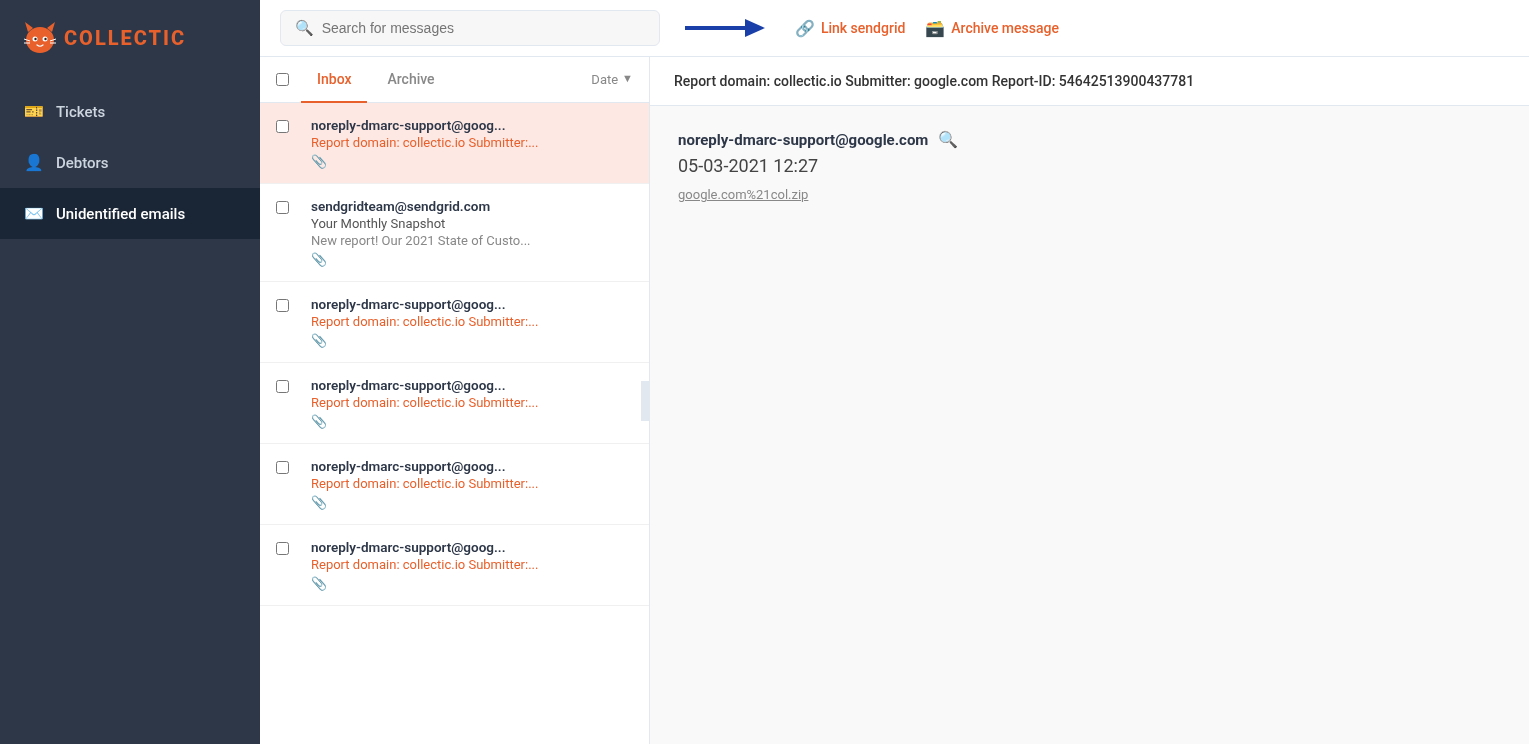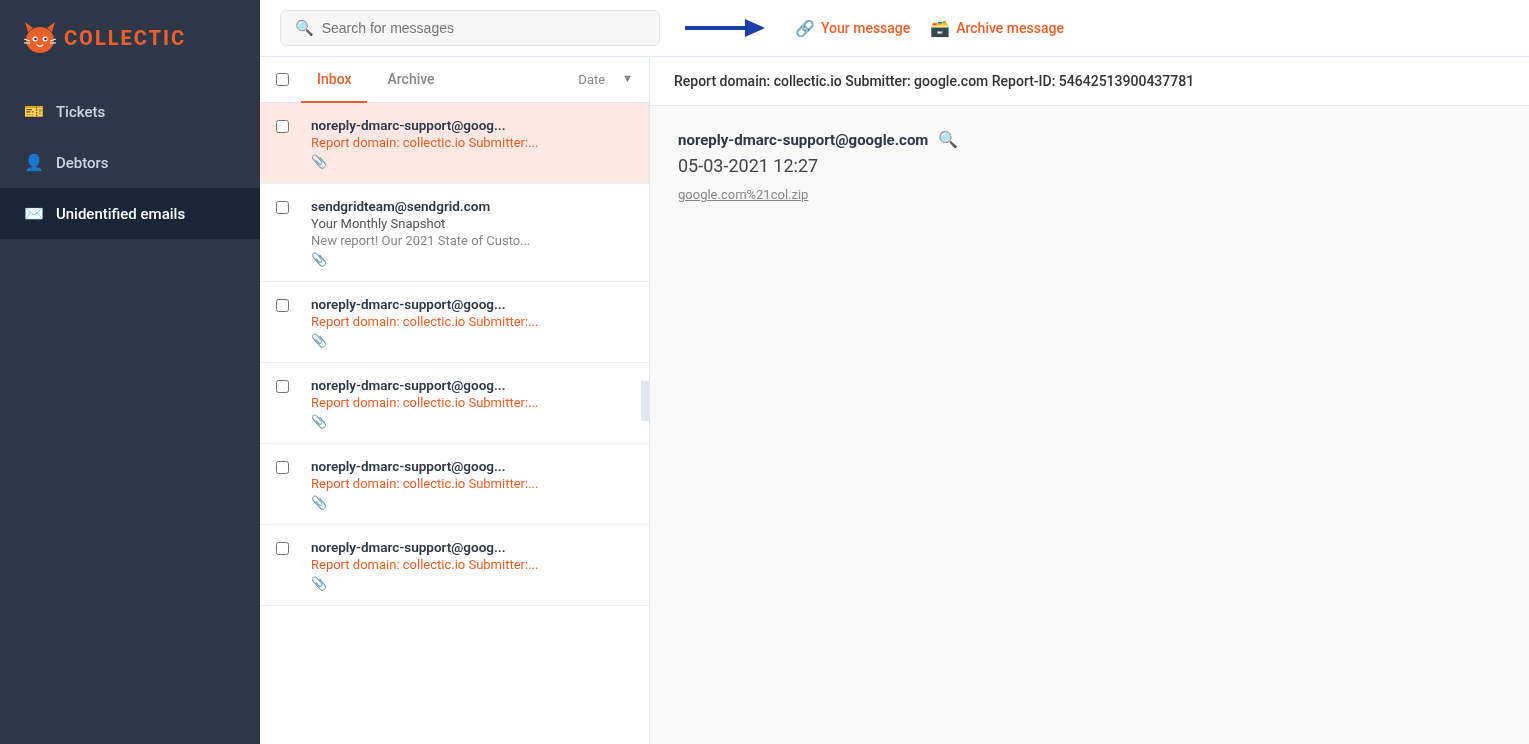--- a/index.html
+++ b/index.html
@@ -158,21 +158,21 @@
     .tab.active {
       color: #e8612c;
       border-bottom: 2px solid #e8612c;
     }
     .tab-date {
       margin-left: auto;
       font-size: 13px;
       color: #888;
       display: flex;
       align-items: flex-start;
-      gap: 17px;
+      gap: 4px;
       cursor: pointer;
     }
     .tab-date-chevron { font-size: 11px; }
 
     
     .email-list {
       overflow-y: auto;
       flex: 1;
     }
     .email-item {
@@ -331,21 +331,21 @@
 
     <div class="arrow-indicator">
       <svg width="80" height="28" viewBox="0 0 80 28">
         <line x1="0" y1="14" x2="60" y2="14" stroke="#1a3fa8" stroke-width="4"></line>
         <polygon points="60,5 80,14 60,23" fill="#1a3fa8"></polygon>
       </svg>
     </div>
     <div class="topbar-actions">
       <a class="action-btn link">
         <span class="action-btn-icon">🔗</span>
-        <span>Your message</span>
+        <span>Link sendgrid</span>
       </a>
       <a class="action-btn archive">
         <span class="action-btn-icon">🗃️</span>
         <span>Archive message</span>
       </a>
     </div>
   </div>
 
   <div class="body-layout">
 

